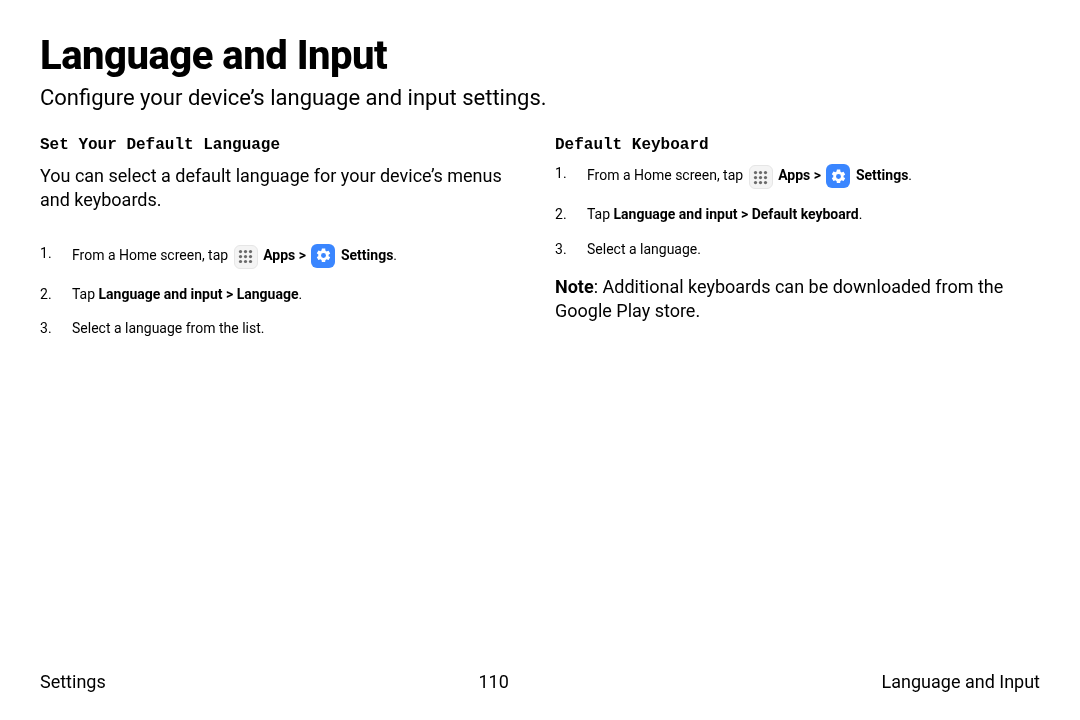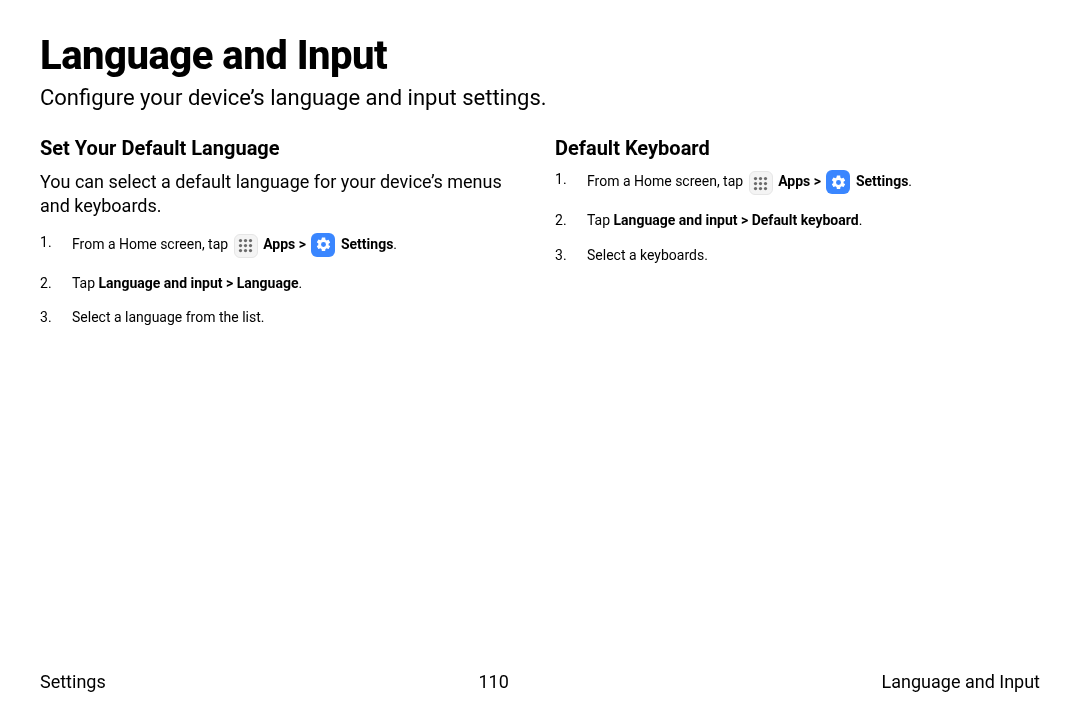--- a/index.html
+++ b/index.html
@@ -25,28 +25,29 @@
   }
   .columns {
     display: flex;
     gap: 30px;
   }
   .col {
     flex: 1;
     min-width: 0;
   }
   .section-title {
-    font-size: 20px;
+    font-size: 16px;
     font-weight: 700;
     margin-bottom: 10px;
+    font-family: Liberation Mono, monospace;
   }
   .section-desc {
     font-size: 18px;
     line-height: 1.35;
-    margin-bottom: 14px;
+    margin-bottom: 31px;
   }
   ol.steps {
     list-style: none;
     counter-reset: step;
     padding-left: 0;
   }
   ol.steps > li {
     counter-increment: step;
     font-size: 14px;
     line-height: 1.35;
@@ -159,22 +160,25 @@
         <span class="b">Apps</span><span class="b"> &gt; </span><span class="icon icon-gear">
             <svg viewBox="0 0 24 24">
               <path fill="#fff" d="M19.14,12.94a7.07,7.07,0,0,0,.05-.94,7.07,7.07,0,0,0-.05-.94l2-1.56a.5.5,0,0,0,.12-.64l-1.9-3.3a.5.5,0,0,0-.61-.22l-2.36.95a7.22,7.22,0,0,0-1.63-.95l-.36-2.52A.5.5,0,0,0,13.9,2H10.1a.5.5,0,0,0-.49.42L9.25,4.94a7.22,7.22,0,0,0-1.63.95L5.26,4.94a.5.5,0,0,0-.61.22l-1.9,3.3a.5.5,0,0,0,.12.64l2,1.56a7.07,7.07,0,0,0-.5.94,7.07,7.07,0,0,0,.5.94l-2,1.56a.5.5,0,0,0-.12.64l1.9,3.3a.5.5,0,0,0,.61.22l2.36-.95a7.22,7.22,0,0,0,1.63.95l.36,2.52a.5.5,0,0,0,.49.42h3.8a.5.5,0,0,0,.49-.42l.36-2.52a7.22,7.22,0,0,0,1.63-.95l2.36.95a.5.5,0,0,0,.61-.22l1.9-3.3a.5.5,0,0,0-.12-.64ZM12,15.5A3.5,3.5,0,1,1,15.5,12,3.5,3.5,0,0,1,12,15.5Z"></path>
             </svg>
           </span>
         <span class="b">Settings</span><span>.</span>
       </li>
       <li>
         <span>Tap </span><span class="b">Language and input &gt; Default keyboard</span><span>.</span>
       </li>
-      <li>Select a keyboards.</li>
+      <li>Select a language.</li>
     </ol>
+    <div class="note">
+      <span class="label">Note</span><span>: Additional keyboards can be downloaded from the Google Play store.</span>
+    </div>
   </div>
 
 </div>
 
 <div class="footer">
   <span>Settings</span>
   <span>110</span>
   <span>Language and Input</span>
 </div>
 

